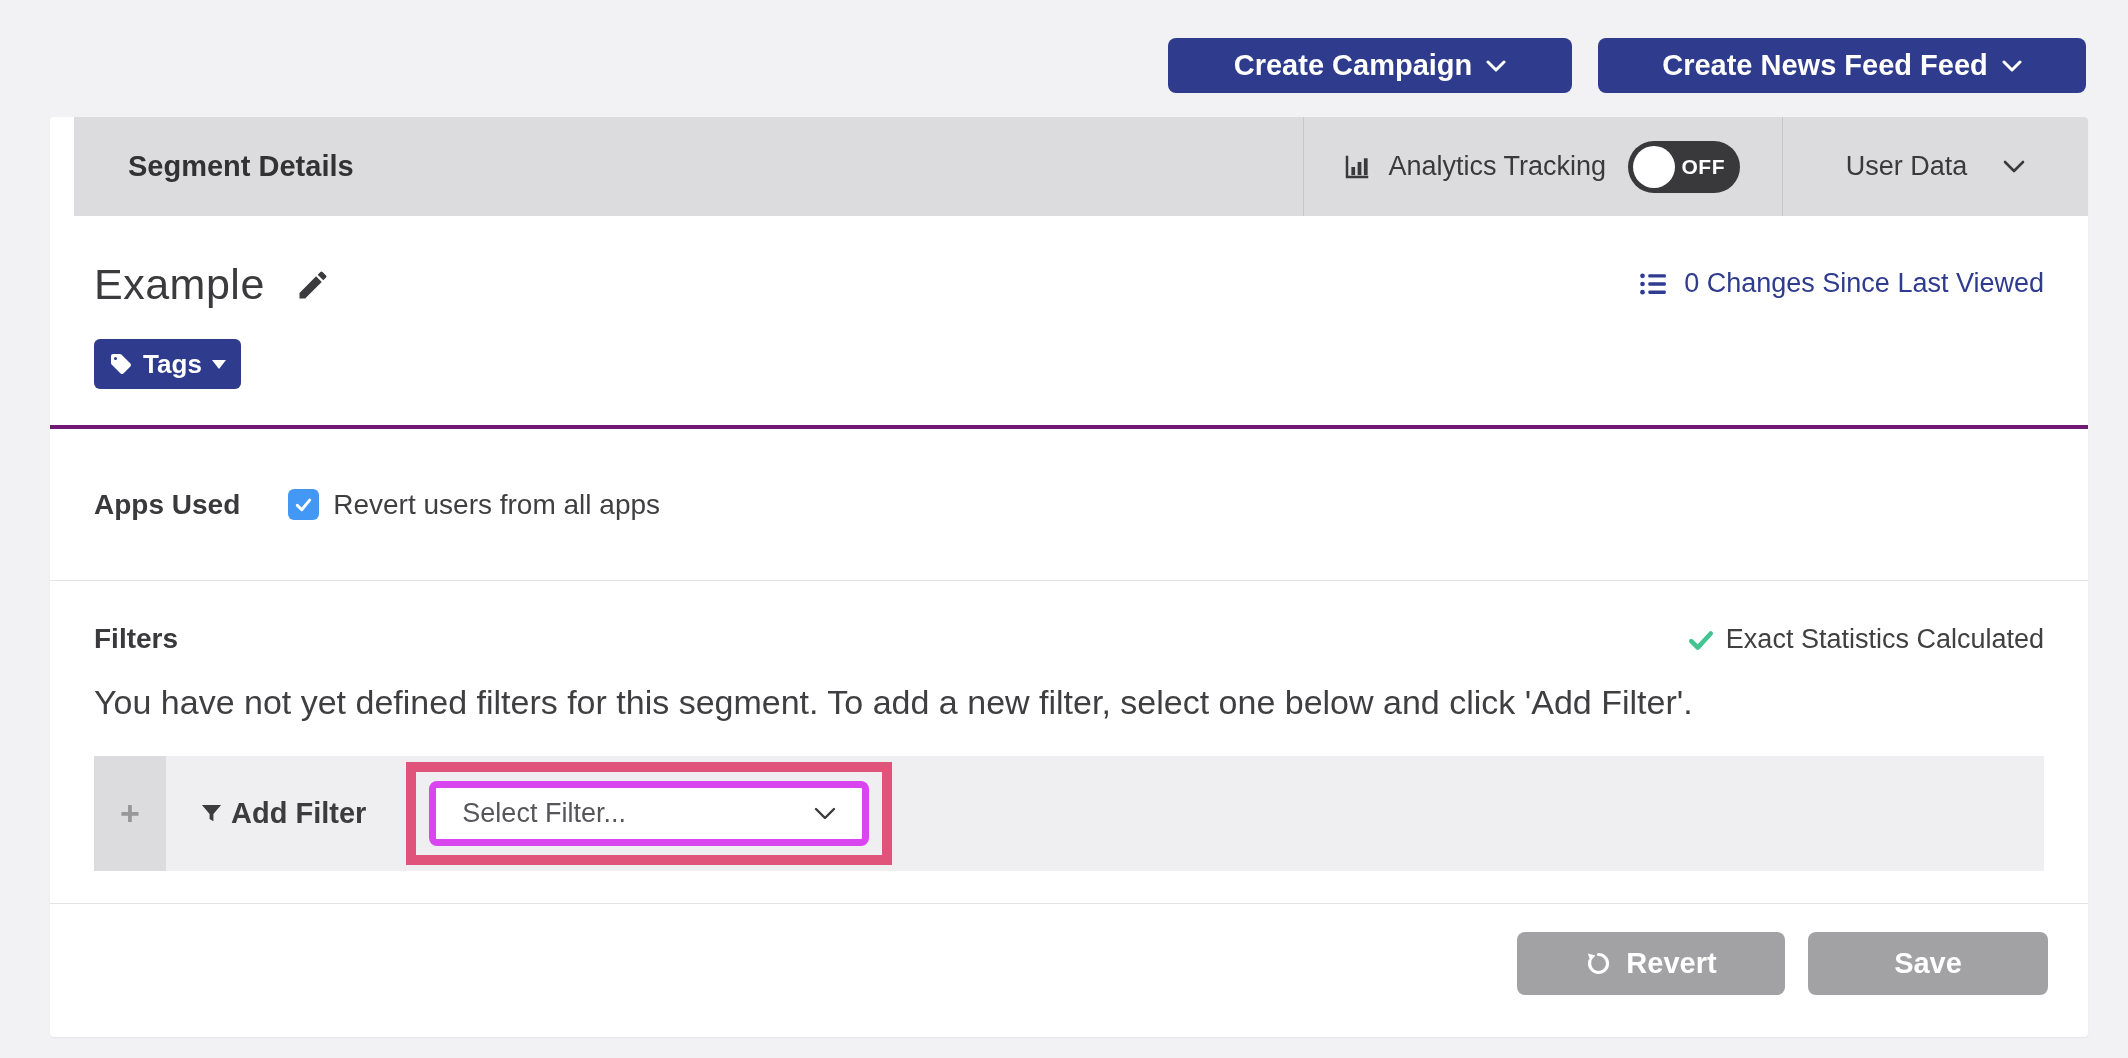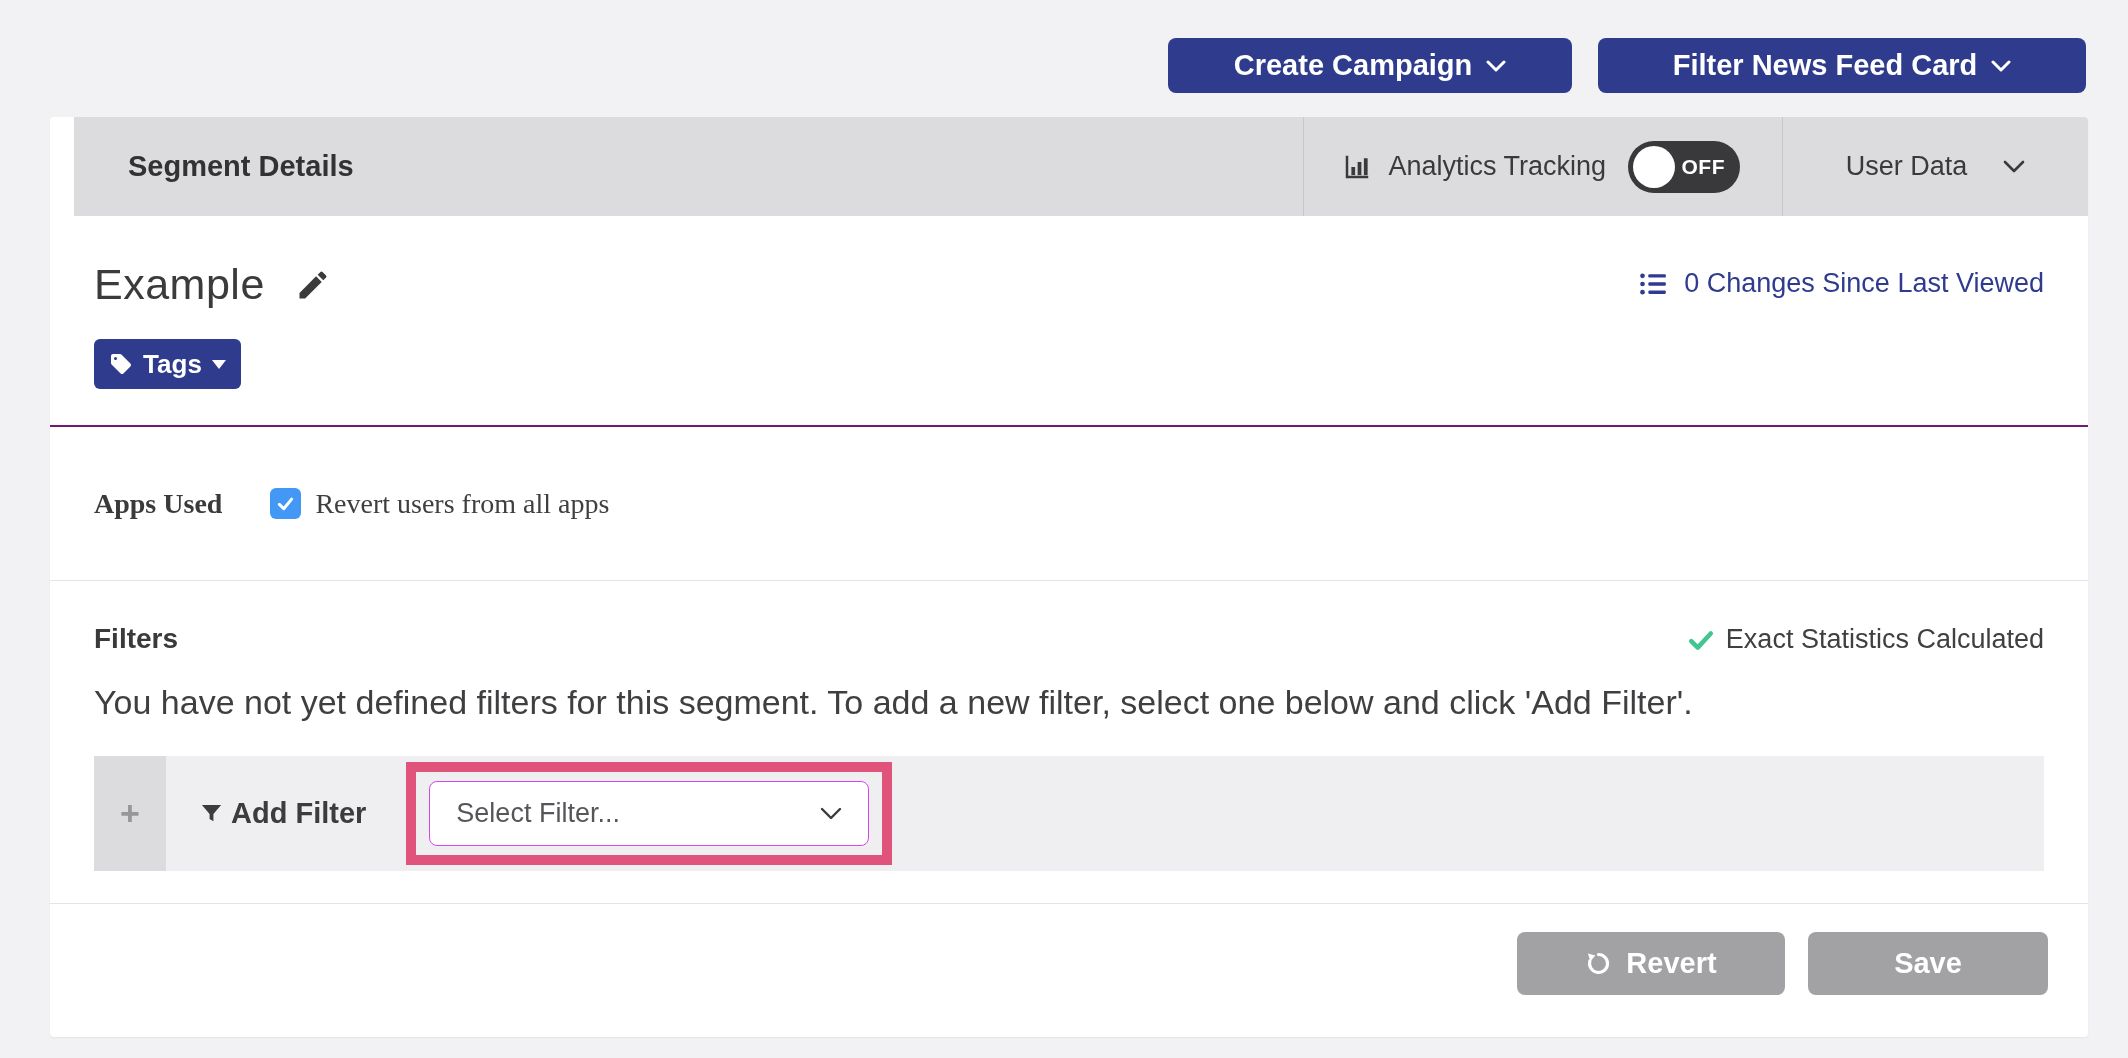--- a/index.html
+++ b/index.html
@@ -78,22 +78,22 @@
   }
   .btn-tags {
     margin-top:30px; width:147px; height:50px;
     background:#2f3c8d; color:#fff; border:none; border-radius:6px;
     font-family:inherit; font-size:26px; font-weight:bold;
     display:flex; align-items:center; justify-content:center; gap:10px;
     cursor:pointer;
   }
   
   .sec-apps {
-    height:155px; border-top:2px solid #701a75;
-    display:flex; align-items:center; padding:8px 44px;font-family:Liberation Serif, serif;
+    height:155px; border-top:4px solid #701a75;
+    display:flex; align-items:center; padding:8px 44px;
   }
   .apps-label { font-size:28px; font-weight:bold; color:#3a3a3c; margin-right:48px; }
   .checkbox {
     width:31px; height:31px; border-radius:6px; background:#4298f4;
     display:flex; align-items:center; justify-content:center;
     margin-right:14px; cursor:pointer; flex:none;
   }
   .check-label { font-size:28px; color:#3f3f42; }
   
   .sec-filters { height:323px; border-top:1px solid #e4e4e6; padding:0 44px; }
@@ -119,21 +119,21 @@
   .add-filter {
     margin-left:34px; display:flex; align-items:center; gap:8px;
     font-size:29px; font-weight:bold; color:#3c3c3e; cursor:pointer;
   }
   .select-highlight {
     margin-left:40px;
     border:10px solid #e0537a; padding:9px 13px;
   }
   .filter-select {
     width:440px; height:65px; background:#ffffff;
-    border:1px solid #d946ef; border-radius:8px;
+    border:7px solid #d946ef; border-radius:8px;
     display:flex; align-items:center; justify-content:space-between;
     padding:0 26px; cursor:pointer;
   }
   .filter-select .ph { font-size:27px; color:#56565a; }
   
   .sec-footer {
     height:134px; border-top:1px solid #e4e4e6;
     display:flex; justify-content:flex-end; gap:23px;
     padding:28px 40px 0 0;
   }
@@ -154,21 +154,21 @@
 <div class="topbar">
   <button class="btn-primary btn-create-campaign">
     <span>Create Campaign</span>
     <span class="chev">
       <svg width="20" height="12" viewBox="0 0 20 12">
           <polyline points="2,2 10,10 18,2" fill="none" stroke="#ffffff" stroke-width="3" stroke-linecap="round" stroke-linejoin="round"></polyline>
         </svg>
     </span>
   </button>
   <button class="btn-primary btn-create-newsfeed">
-    <span>Filter News Feed Card</span>
+    <span>Create News Feed Feed</span>
     <span class="chev">
       <svg width="20" height="12" viewBox="0 0 20 12">
           <polyline points="2,2 10,10 18,2" fill="none" stroke="#ffffff" stroke-width="3" stroke-linecap="round" stroke-linejoin="round"></polyline>
         </svg>
     </span>
   </button>
 </div>
 
 <div class="card">
 

